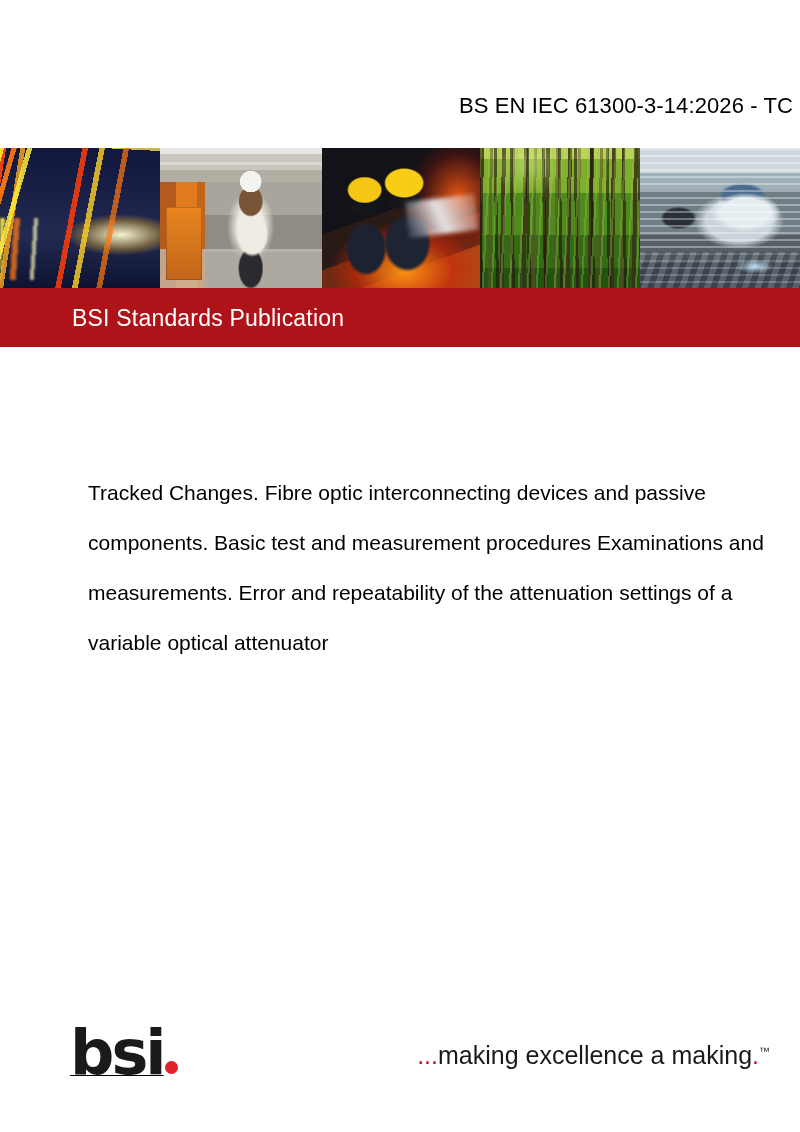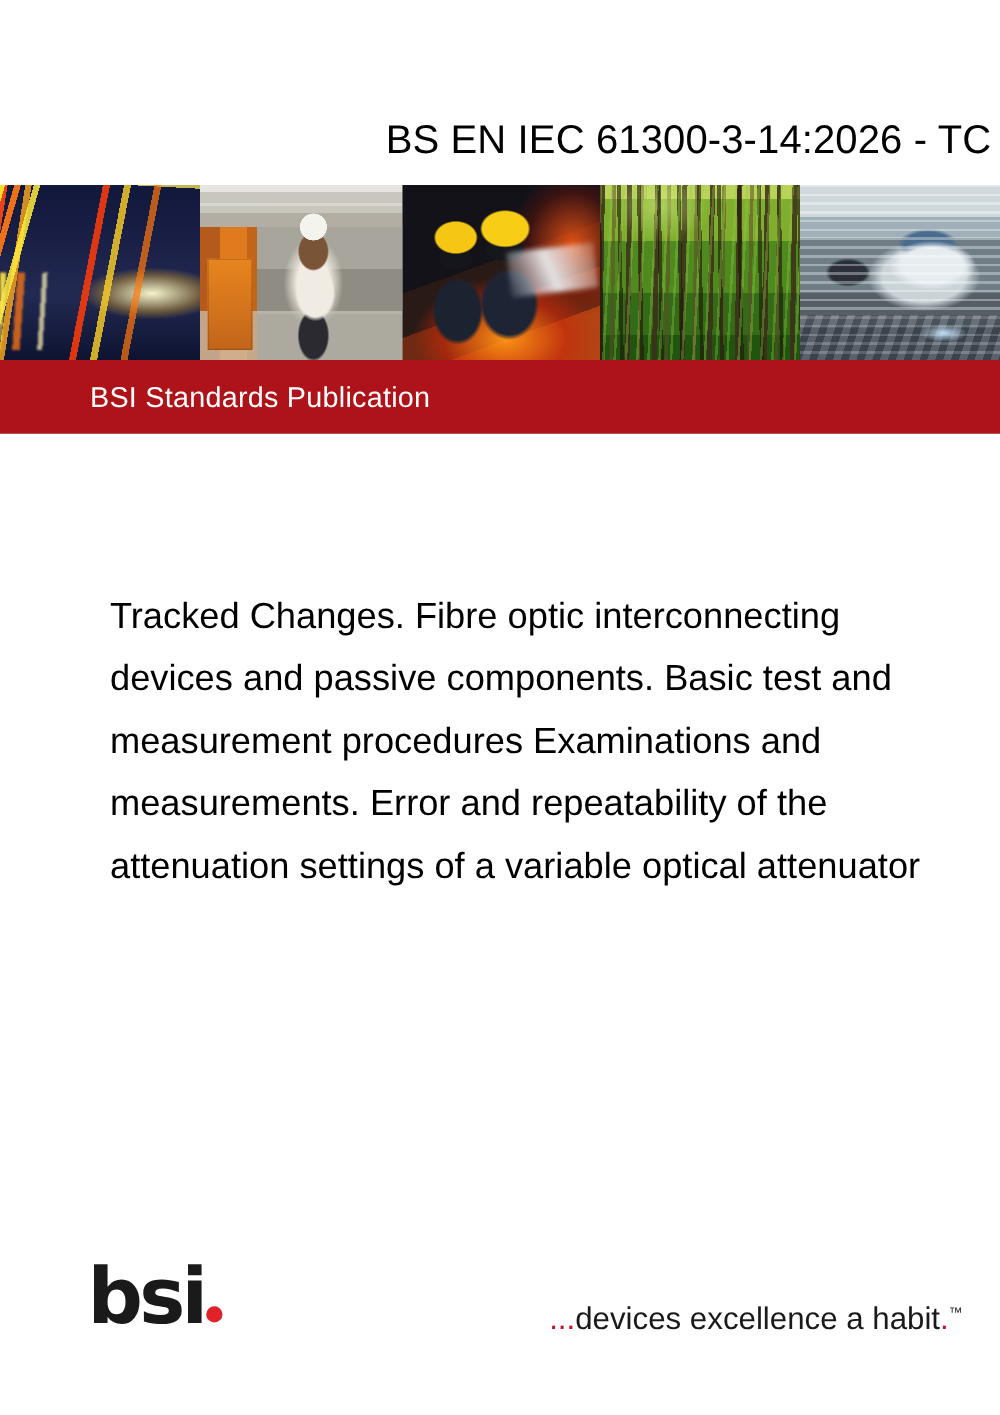--- a/index.html
+++ b/index.html
@@ -17,21 +17,21 @@
     height: 1132px;
     background: #ffffff;
     overflow: hidden;
   }
 
   
   .doc-ref {
     position: absolute;
     top: 93px;
     right: 7px;
-    font-size: 32px;
+    font-size: 22px;
     letter-spacing: 0.1px;
     color: #000000;
     font-family: "Liberation Sans", sans-serif;
     white-space: nowrap;
   }
 
   
   .photo-strip {
     position: absolute;
     left: 0;
@@ -213,40 +213,41 @@
     font-family: "Liberation Sans", sans-serif;
     white-space: nowrap;
   }
 
   
   .cover-title {
     position: absolute;
     left: 88px;
     top: 468px;
     width: 690px;
-    font-size: 29px;
+    font-size: 21px;
     line-height: 50px;
     color: #000000;
     font-family: "Liberation Sans", sans-serif;
   }
 
   
   .footer {
     position: absolute;
     left: 0;
     right: 0;
     bottom: 0;
     height: 140px;
   }
   .bsi-logo {
     position: absolute;
     left: 70px;
-    bottom: 62px;
+    bottom: 46px;
     width: 120px;
     height: 66px;
+    text-decoration: underline;
   }
   .bsi-logo-text {
     font-family: "DejaVu Sans", sans-serif;
     font-size: 62px;
     font-weight: bold;
     letter-spacing: -3px;
     color: #1a1a1a;
     line-height: 66px;
   }
   .bsi-logo-dot {
@@ -296,18 +297,18 @@
 
   <div class="cover-title">Tracked Changes. Fibre optic interconnecting devices and passive components. Basic test and measurement procedures Examinations and measurements. Error and repeatability of the attenuation settings of a variable optical attenuator</div>
 
   <div class="footer">
 
     <div class="bsi-logo">
       <span class="bsi-logo-text">bsi</span><span class="bsi-logo-dot"></span>
     </div>
 
     <div class="tagline">
-      <span class="dots">...</span><span>devices excellence a habit</span><span class="endmark">.</span><span class="tm">™</span>
+      <span class="dots">...</span><span>making excellence a making</span><span class="endmark">.</span><span class="tm">™</span>
     </div>
 
   </div>
 
 </div>
 
 </body></html>

